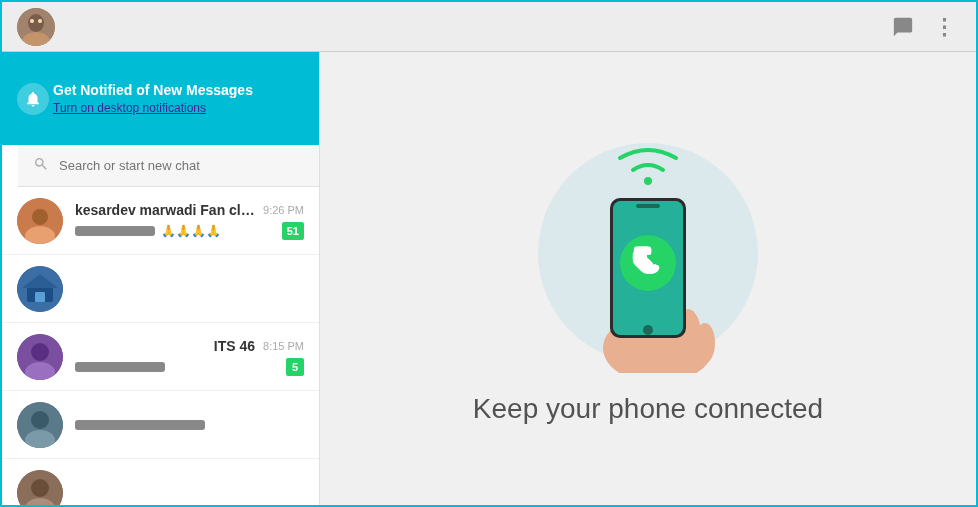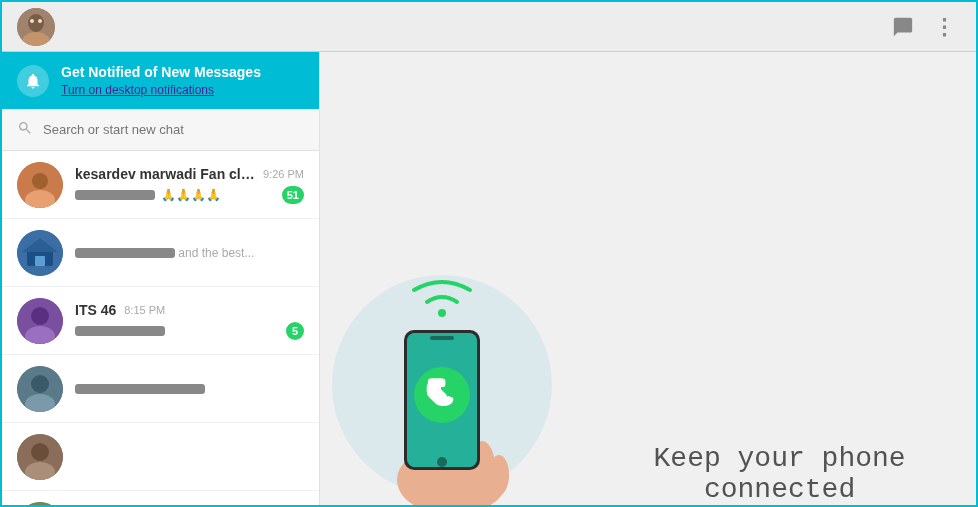--- a/index.html
+++ b/index.html
@@ -61,24 +61,24 @@
       display: flex;
       flex-direction: column;
       border-right: 1px solid #e0e0e0;
       background: #fff;
       overflow: hidden;
     }
 
     
     .notification-banner {
       background: #00bcd4;
-      padding: 12px 15px;
-      display: flex;
-      align-items: center;
-      gap: 12px;
+      padding: 30px 15px;
+      display: flex;
+      align-items: center;
+      gap: 4px;
       flex-shrink: 0;
     }
     .notif-icon {
       width: 32px;
       height: 32px;
       border-radius: 50%;
       background: rgba(255,255,255,0.25);
       display: flex;
       align-items: center;
       justify-content: center;
@@ -104,20 +104,21 @@
     
     .search-bar {
       height: 42px;
       background: #f6f6f6;
       border-bottom: 1px solid #e0e0e0;
       display: flex;
       align-items: center;
       padding: 0 15px;
       gap: 10px;
       flex-shrink: 0;
+      margin-left: 16px;
     }
     .search-icon-wrap {
       color: #aaa;
       font-size: 16px;
     }
     .search-input {
       border: none;
       background: transparent;
       outline: none;
       font-size: 13px;
@@ -156,21 +157,21 @@
       font-size: 18px;
       overflow: hidden;
     }
 
     .chat-content {
       flex: 1;
       overflow: hidden;
     }
     .chat-header {
       display: flex;
-      justify-content: flex-start;
+      justify-content: flex-end;
       align-items: center;
       margin-bottom: 4px;
     }
     .chat-name {
       font-size: 14px;
       font-weight: 600;
       color: #333;
       white-space: nowrap;
       overflow: hidden;
       text-overflow: ellipsis;
@@ -190,21 +191,21 @@
       font-size: 12px;
       color: #aaa;
       white-space: nowrap;
       overflow: hidden;
       text-overflow: ellipsis;
       flex: 1;
     }
     .chat-badge {
       min-width: 18px;
       height: 18px;
-      border-radius: 9px;
+      border-radius: 2px;
       background: #25d366;
       color: #fff;
       font-size: 11px;
       font-weight: bold;
       display: flex;
       align-items: center;
       justify-content: center;
       padding: 0 5px;
       margin-left: 8px;
     }
@@ -216,26 +217,25 @@
       background: #888;
       border-radius: 3px;
       vertical-align: middle;
     }
 
     
     .right-panel {
       flex: 1;
       background: #f0f0f0;
       display: flex;
-      flex-direction: row;
-      align-items: flex-end;
+      flex-direction: column;
+      align-items: center;
       justify-content: center;
       gap: 20px;
       position: relative;
-      font-family: Liberation Mono, monospace;
     }
 
     .welcome-title {
       font-size: 28px;
       font-weight: 300;
       color: #525252;
       text-align: center;
     }
     .welcome-desc {
       font-size: 13px;
@@ -322,25 +322,20 @@
       <div class="chat-item">
         <div class="chat-avatar" style="background:#3a6ea5;">
           <svg width="46" height="46" viewBox="0 0 46 46">
             <circle cx="23" cy="23" r="23" fill="#3a6ea5"></circle>
             <rect x="10" y="20" width="26" height="16" fill="#1a4e85" rx="2"></rect>
             <polygon points="5,22 23,8 41,22" fill="#2a5e95"></polygon>
             <rect x="18" y="26" width="10" height="10" fill="#5a9ed5" rx="1"></rect>
           </svg>
         </div>
         <div class="chat-content">
-          <div class="chat-footer">
-            <span class="chat-preview">
-              <span class="redact" style="width:100px"></span>&nbsp;and the best...
-            </span>
-          </div>
         </div>
       </div>
 
       <div class="chat-item">
         <div class="chat-avatar" style="background:#7b4fa0;">
           <svg width="46" height="46" viewBox="0 0 46 46">
             <circle cx="23" cy="23" r="23" fill="#7b4fa0"></circle>
             <circle cx="23" cy="18" r="9" fill="#5a2e80"></circle>
             <ellipse cx="23" cy="38" rx="15" ry="10" fill="#9a6fc0"></ellipse>
           </svg>

